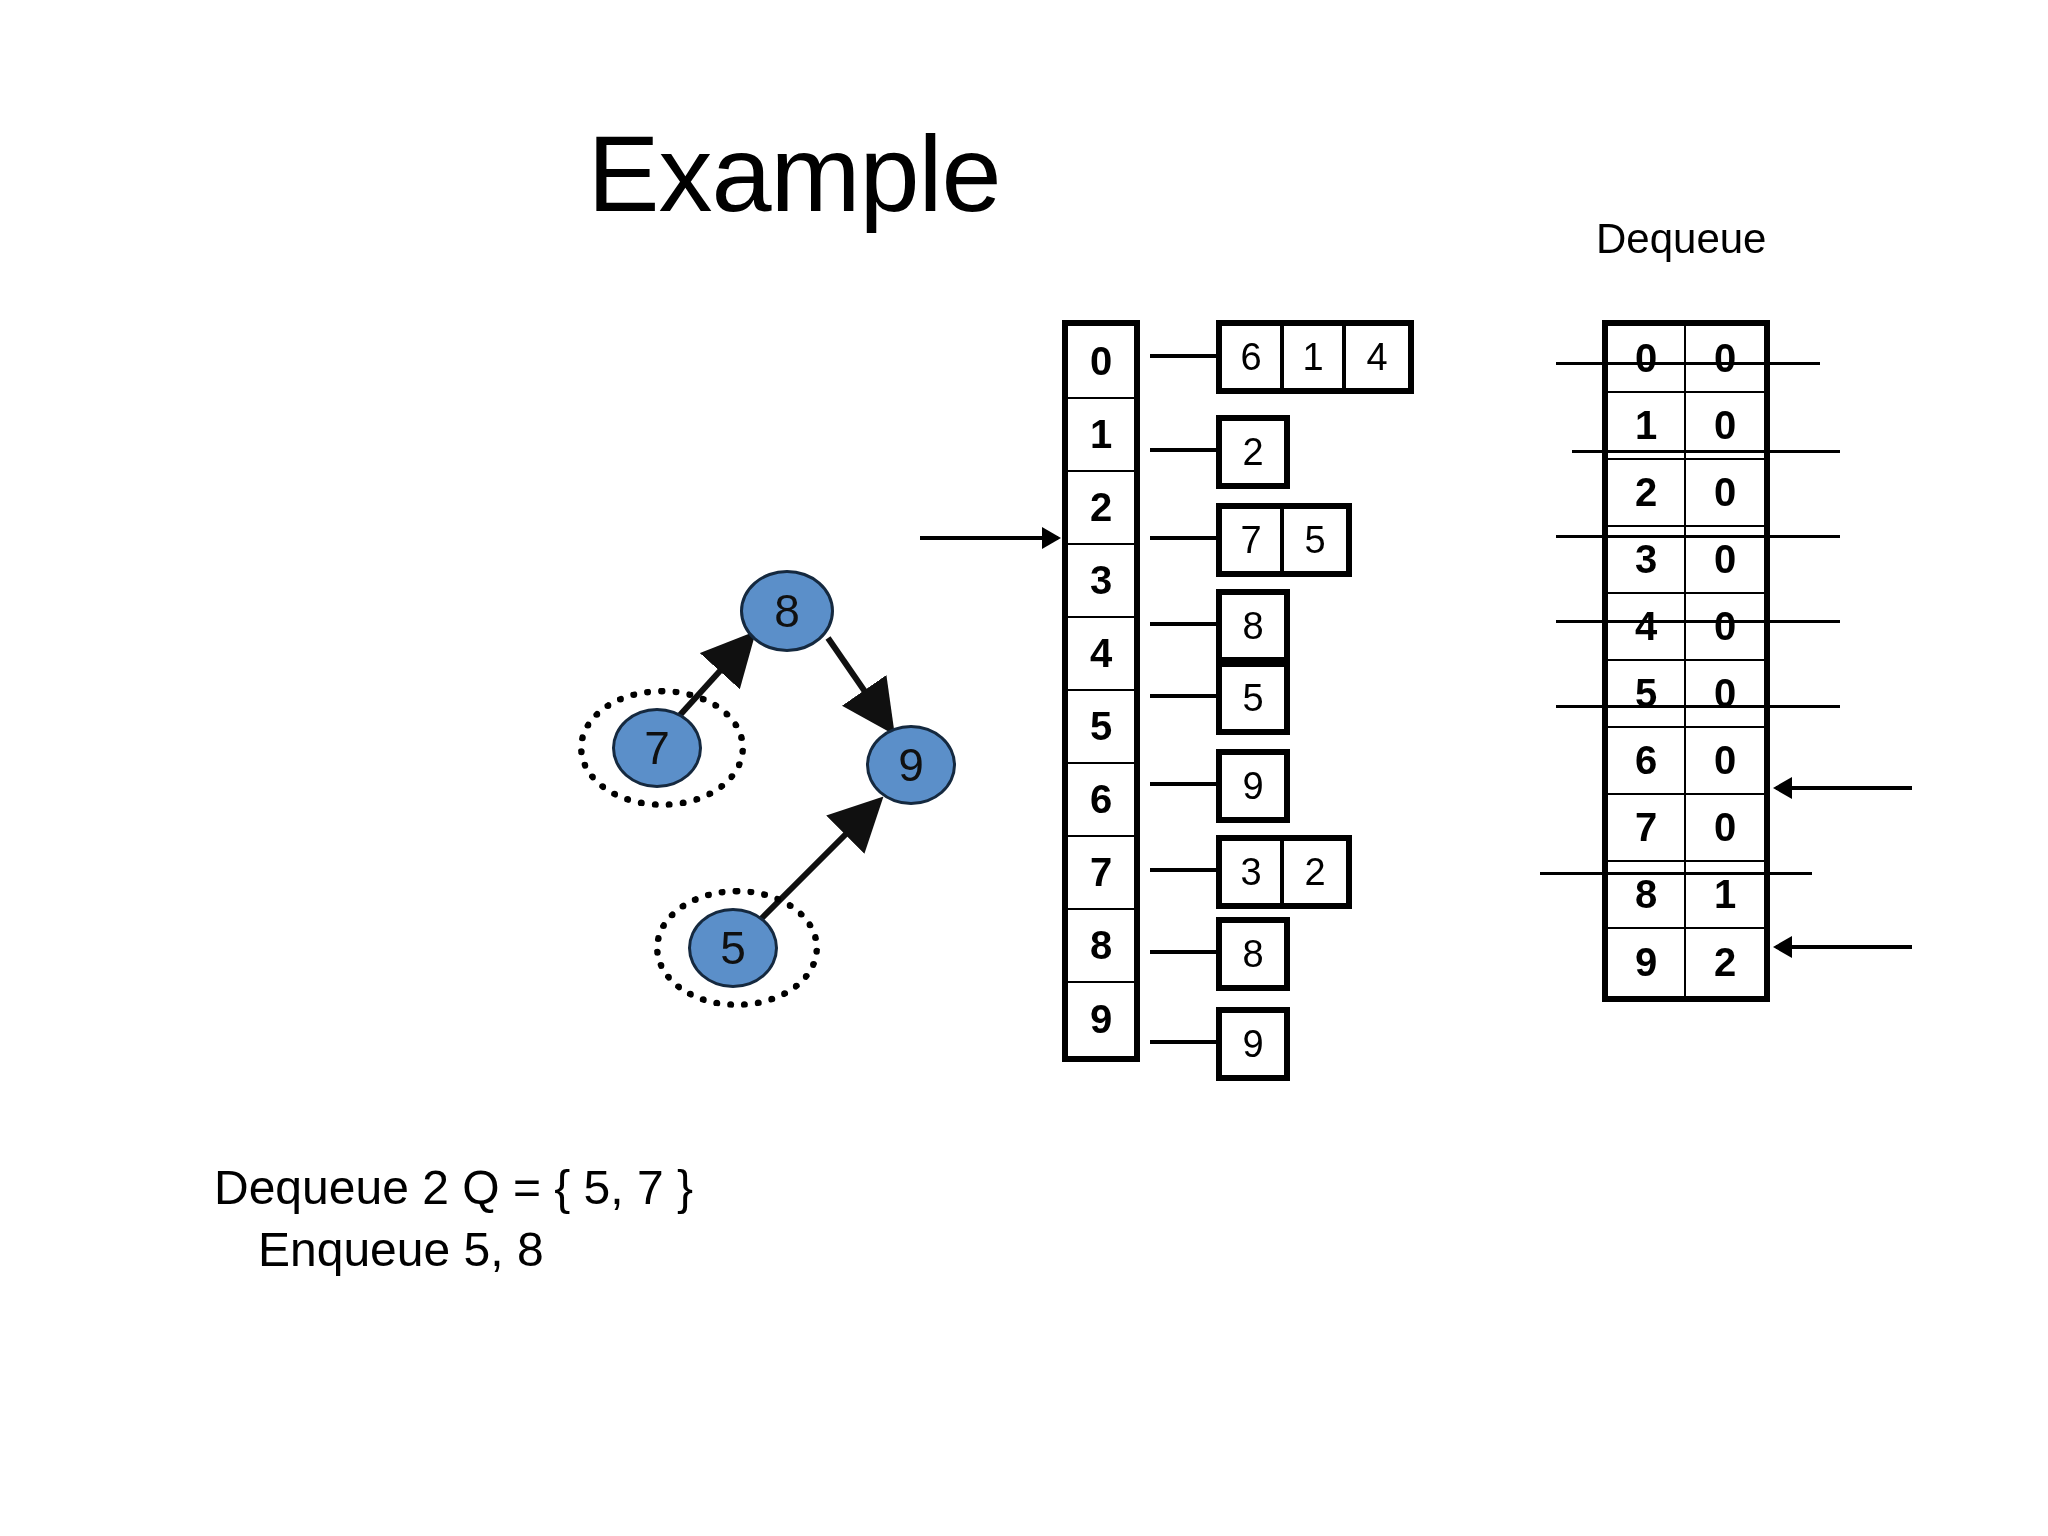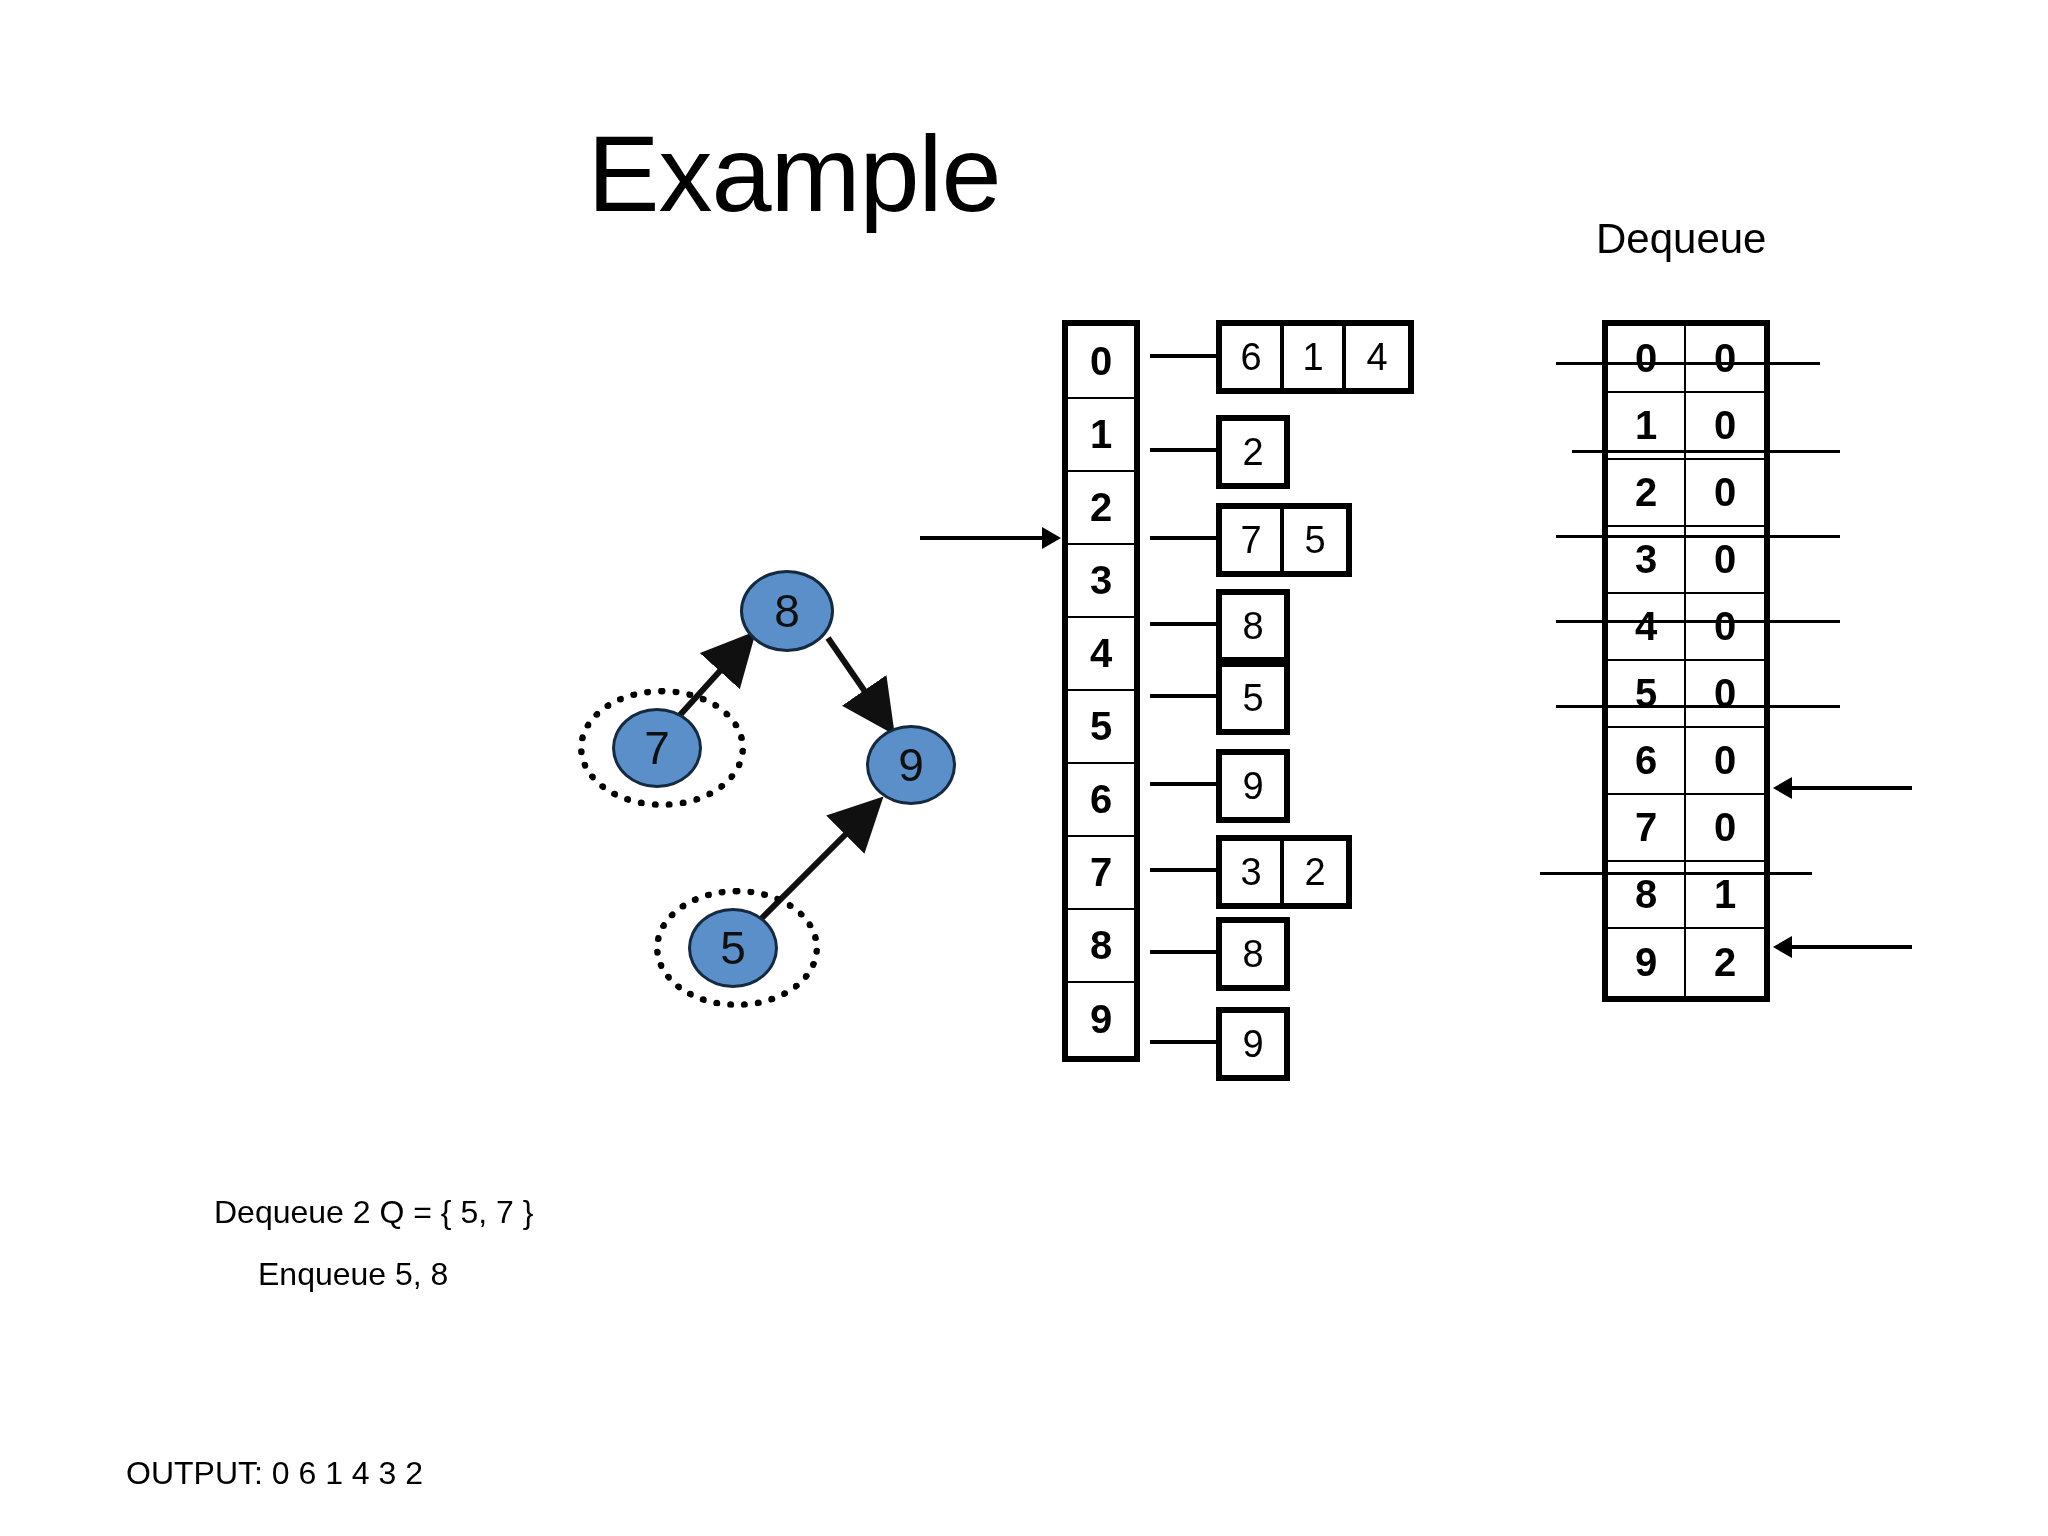--- a/index.html
+++ b/index.html
@@ -125,21 +125,21 @@
     width:50%;
     display:flex;align-items:center;justify-content:center;
     font-size:40px;font-weight:bold;
     box-sizing:border-box;
   }
   .ind-row .c:first-child{border-right:2px solid #000;}
 
   .strike{position:absolute;height:3px;background:#000;}
 
   
-  .txt{position:absolute;font-size:32px;line-height:1;white-space:nowrap;margin-top:32px;}
+  .txt{position:absolute;font-size:48px;line-height:1;white-space:nowrap;}
 
   svg.edges{position:absolute;left:0;top:0;width:2048px;height:1536px;pointer-events:none;}
 </style>
 </head>
 <body>
 
 <div id="stage">
 
   <div class="title">
     <span class="title-inner">Example</span>
@@ -340,15 +340,14 @@
   <div class="strike" style="left:1556px;top:535px;width:284px;"></div>
   <div class="strike" style="left:1556px;top:620px;width:284px;"></div>
   <div class="strike" style="left:1556px;top:705px;width:284px;"></div>
   <div class="strike" style="left:1540px;top:872px;width:272px;"></div>
 
   <div class="arrow-l" style="left:1776px;top:786px;width:136px;"></div>
   <div class="arrow-l" style="left:1776px;top:945px;width:136px;"></div>
 
   <div class="txt" style="left:214px;top:1164px;">Dequeue 2  Q = { 5, 7 }</div>
   <div class="txt" style="left:258px;top:1226px;">Enqueue 5, 8</div>
-  <div class="txt" style="left:126px;top:1425px;">OUTPUT:  0 6 1 4 3 2</div>
 
 </div>
 
 </body></html>

